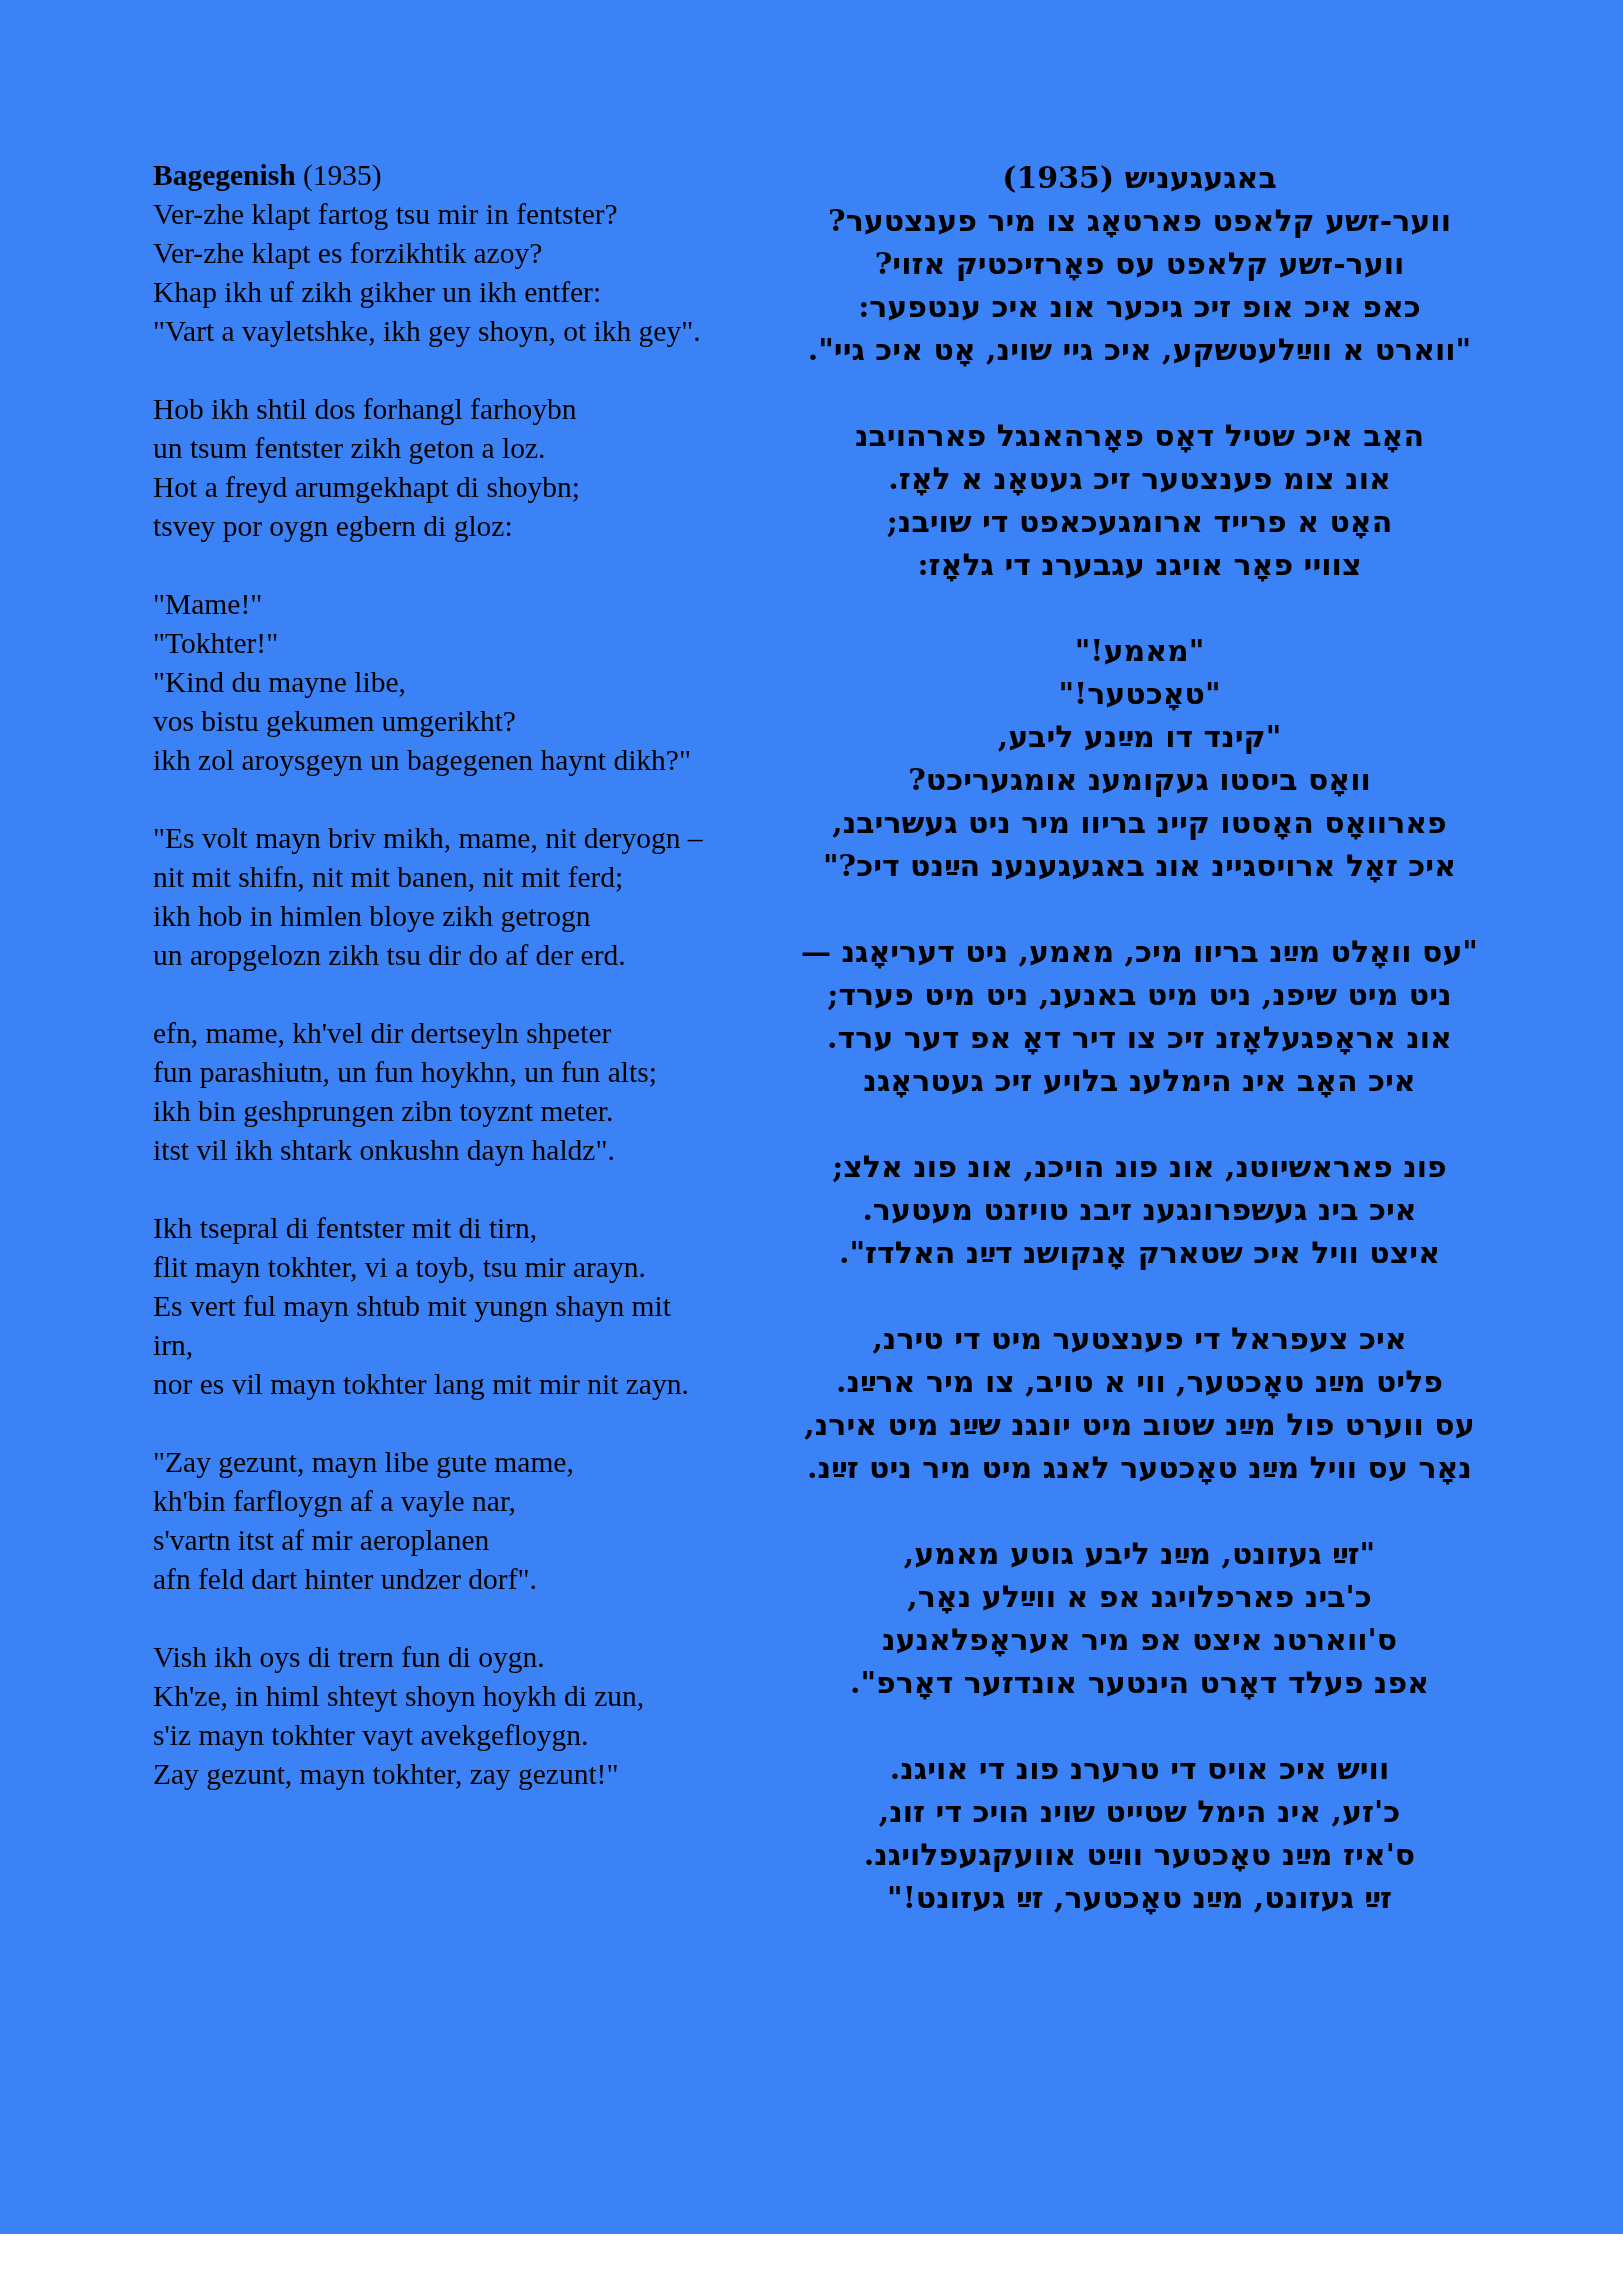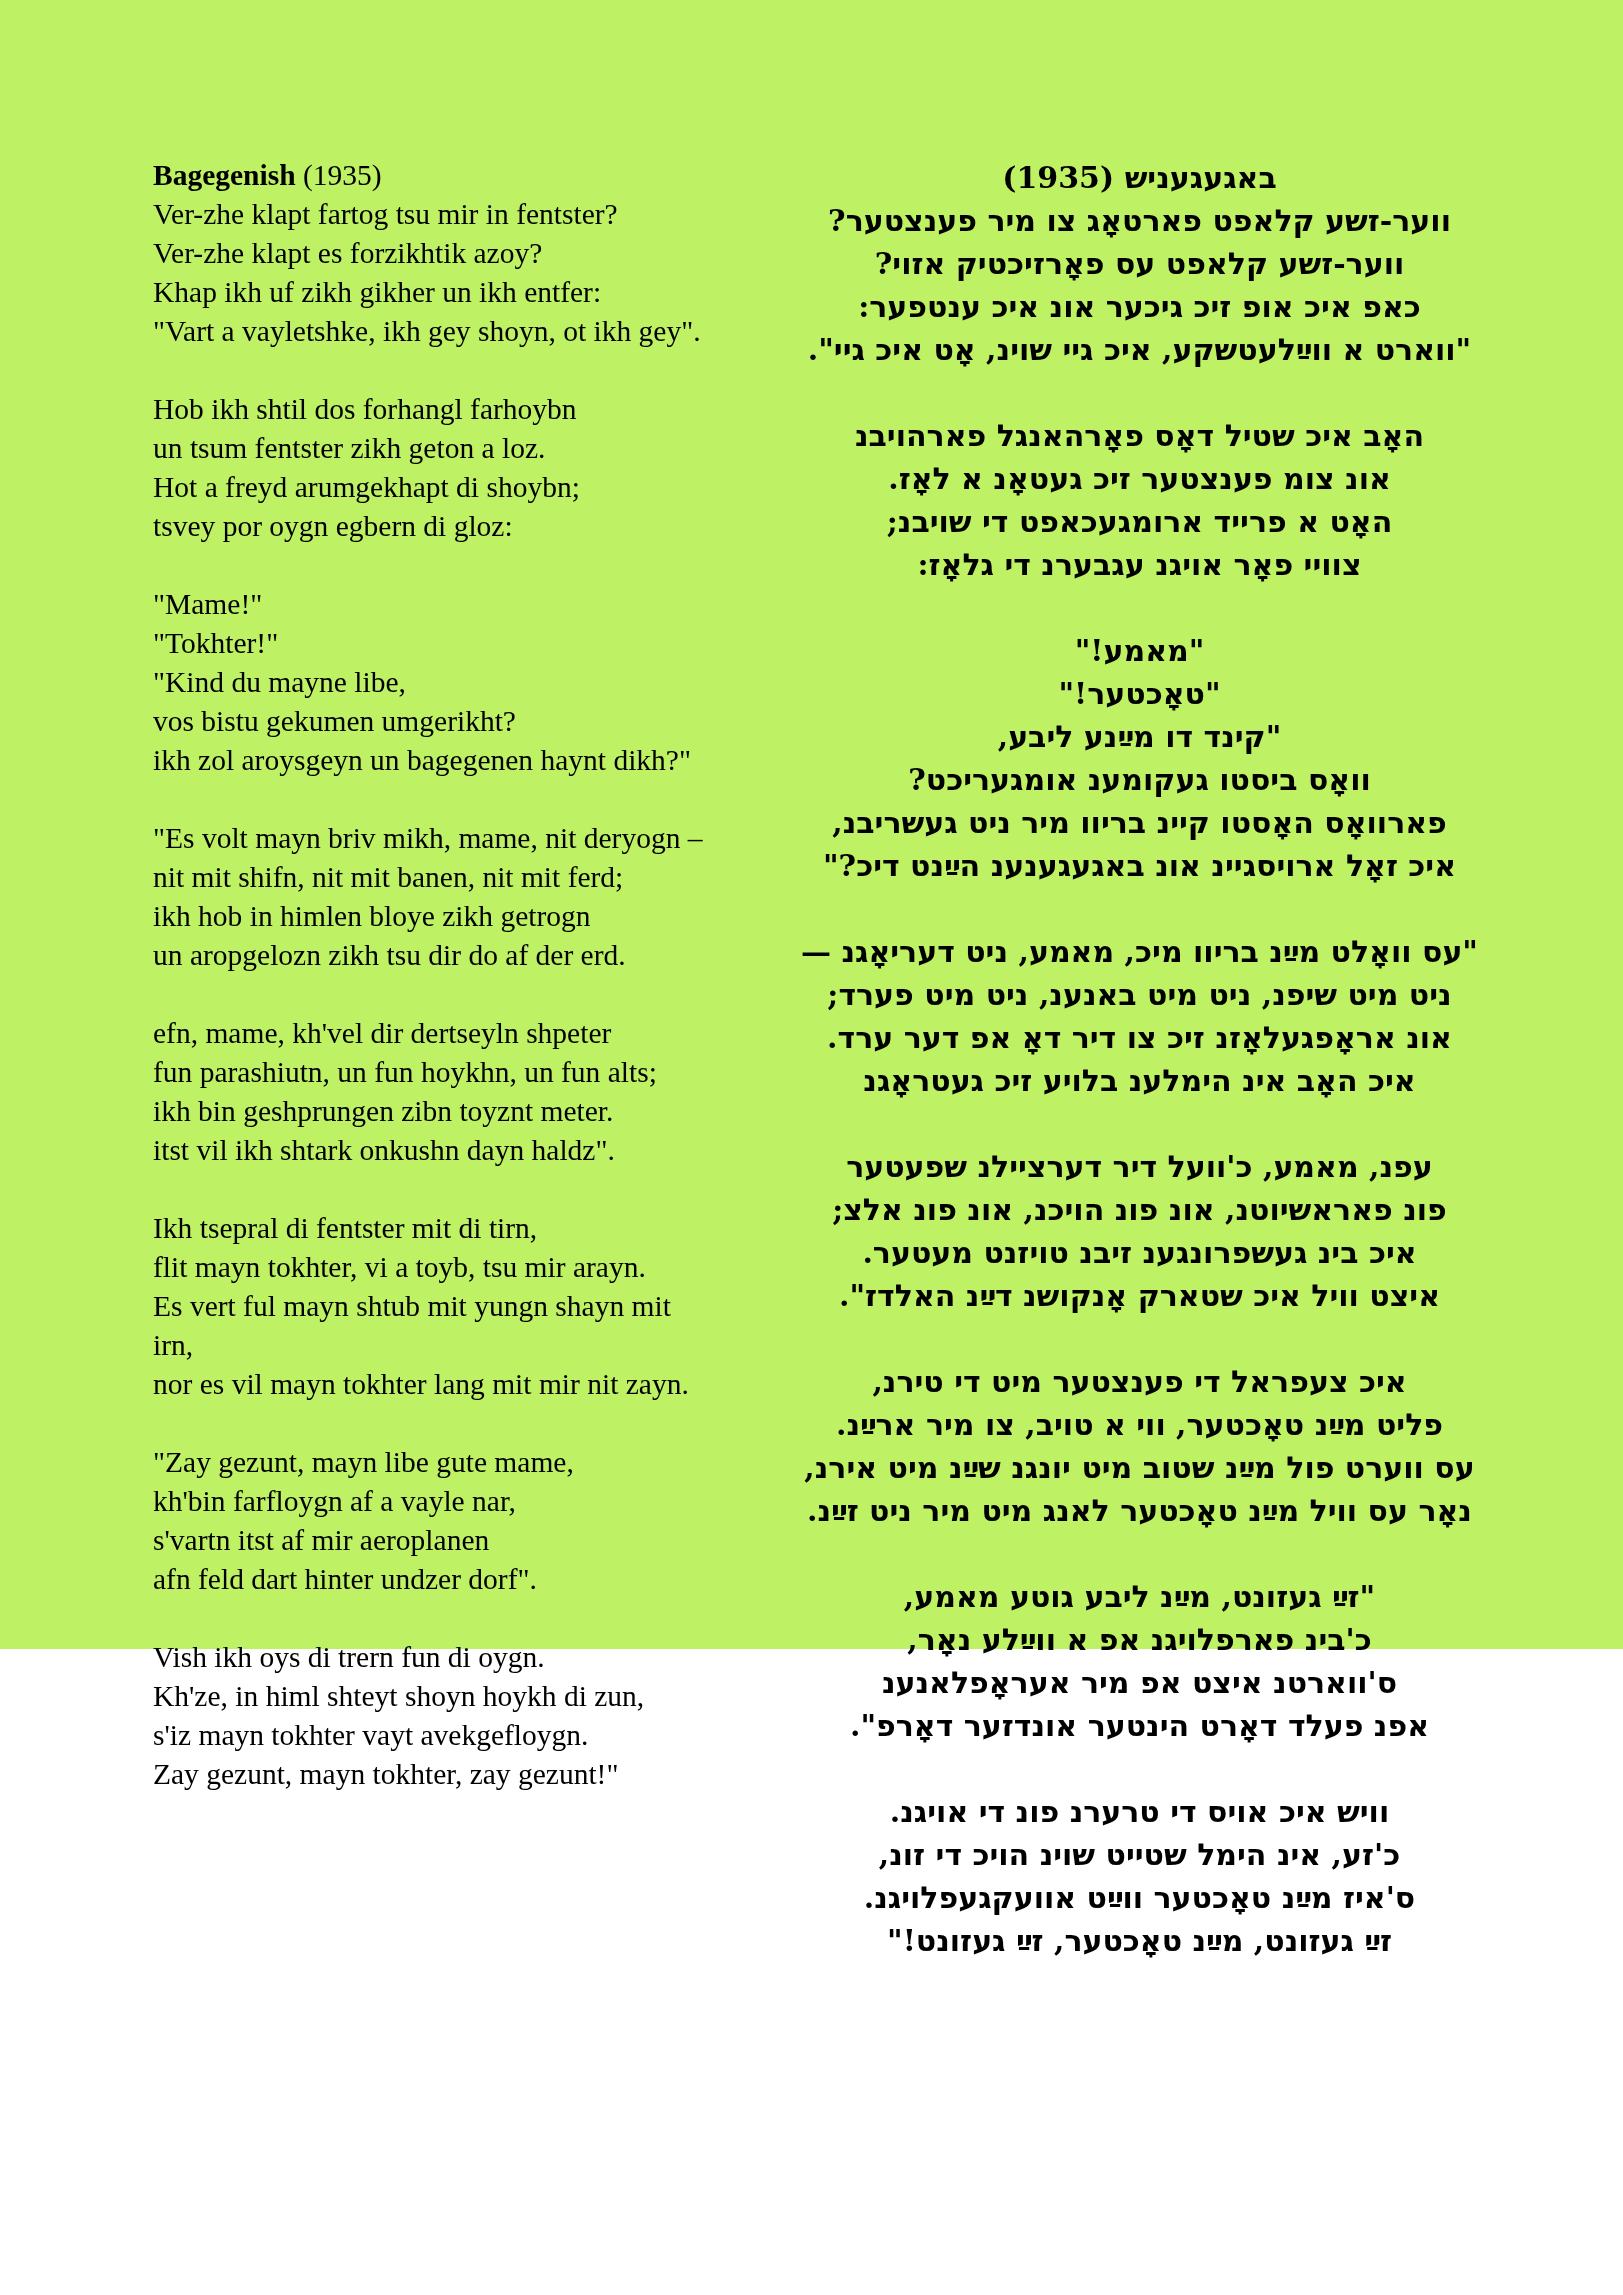--- a/index.html
+++ b/index.html
@@ -1,17 +1,17 @@
 <!DOCTYPE html>
 <html style="font-size:13px"><head>
 <meta charset="utf-8">
 <style>
   html,body{margin:0;padding:0;background:#ffffff;}
   body{width:1623px;height:2295px;position:relative;color:#000;}
-  .page{position:absolute;left:0;top:0;width:1623px;height:1649px;background:#bef264;}
+  .page{position:absolute;left:0;top:0;width:1623px;height:2234px;background:#3b82f6;}
   .col{position:absolute;top:156px;}
   .col-left{
     left:153px;width:721px;
     font-family:"Liberation Serif",serif;
     font-size:29.5px;line-height:39px;text-align:left;
   }
   .col-right{
     right:82px;width:803px;
     direction:rtl;text-align:center;
     font-family:"DejaVu Serif","DejaVu Sans",sans-serif;
@@ -108,21 +108,20 @@
           <div class="line">פארוואָס האָסטו קיינ בריוו מיר ניט געשריבנ,</div>
           <div class="line">איכ זאָל ארויסגיינ אונ באגעגענענ הײַנט דיכ?"</div>
         </div>
         <div class="stanza">
           <div class="line">"עס וואָלט מײַנ בריוו מיכ, מאמע, ניט דעריאָגנ —</div>
           <div class="line">ניט מיט שיפנ, ניט מיט באנענ, ניט מיט פערד;</div>
           <div class="line">אונ אראָפגעלאָזנ זיכ צו דיר דאָ אפ דער ערד.</div>
           <div class="line">איכ האָב אינ הימלענ בלויע זיכ געטראָגנ</div>
         </div>
         <div class="stanza">
-          <div class="line">עפנ, מאמע, כ'וועל דיר דערציילנ שפעטער</div>
           <div class="line">פונ פאראשיוטנ, אונ פונ הויכנ, אונ פונ אלצ;</div>
           <div class="line">איכ בינ געשפרונגענ זיבנ טויזנט מעטער.</div>
           <div class="line">איצט וויל איכ שטארק אָנקושנ דײַנ האלדז".</div>
         </div>
         <div class="stanza">
           <div class="line">איכ צעפראל די פענצטער מיט די טירנ,</div>
           <div class="line">פליט מײַנ טאָכטער, ווי א טויב, צו מיר ארײַנ.</div>
           <div class="line">עס ווערט פול מײַנ שטוב מיט יונגנ שײַנ מיט אירנ,</div>
           <div class="line">נאָר עס וויל מײַנ טאָכטער לאנג מיט מיר ניט זײַנ.</div>
         </div>

